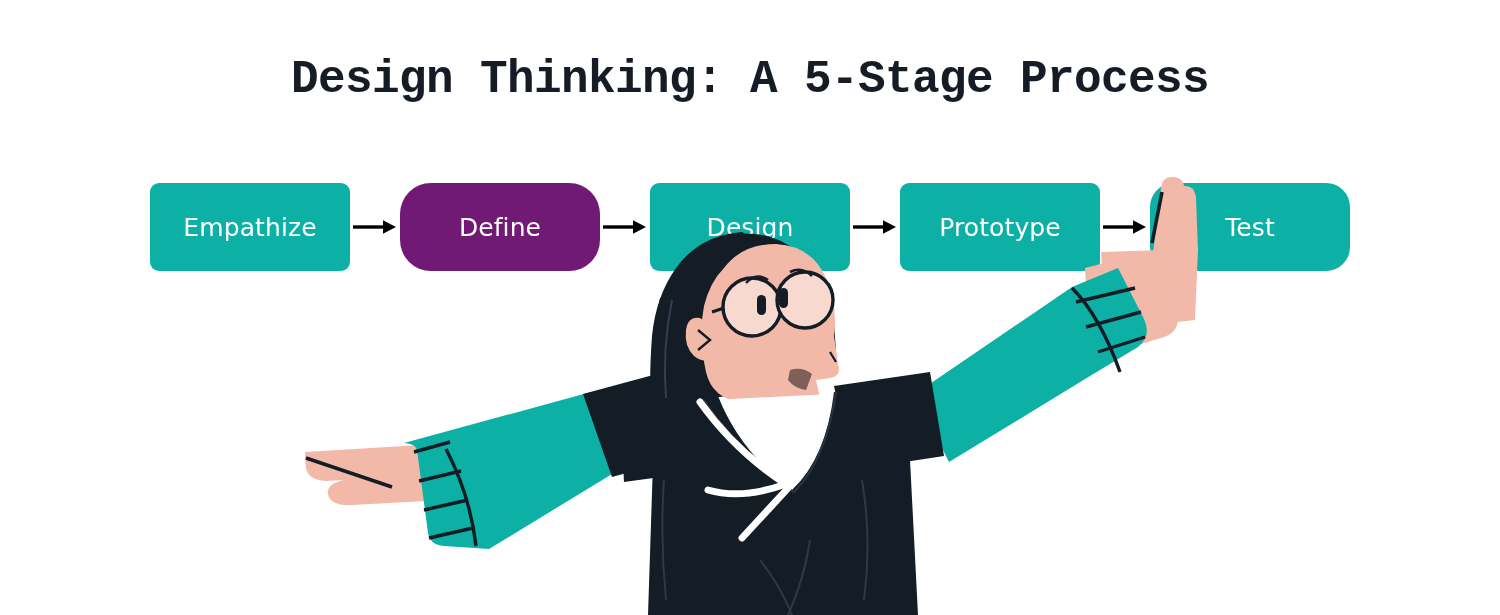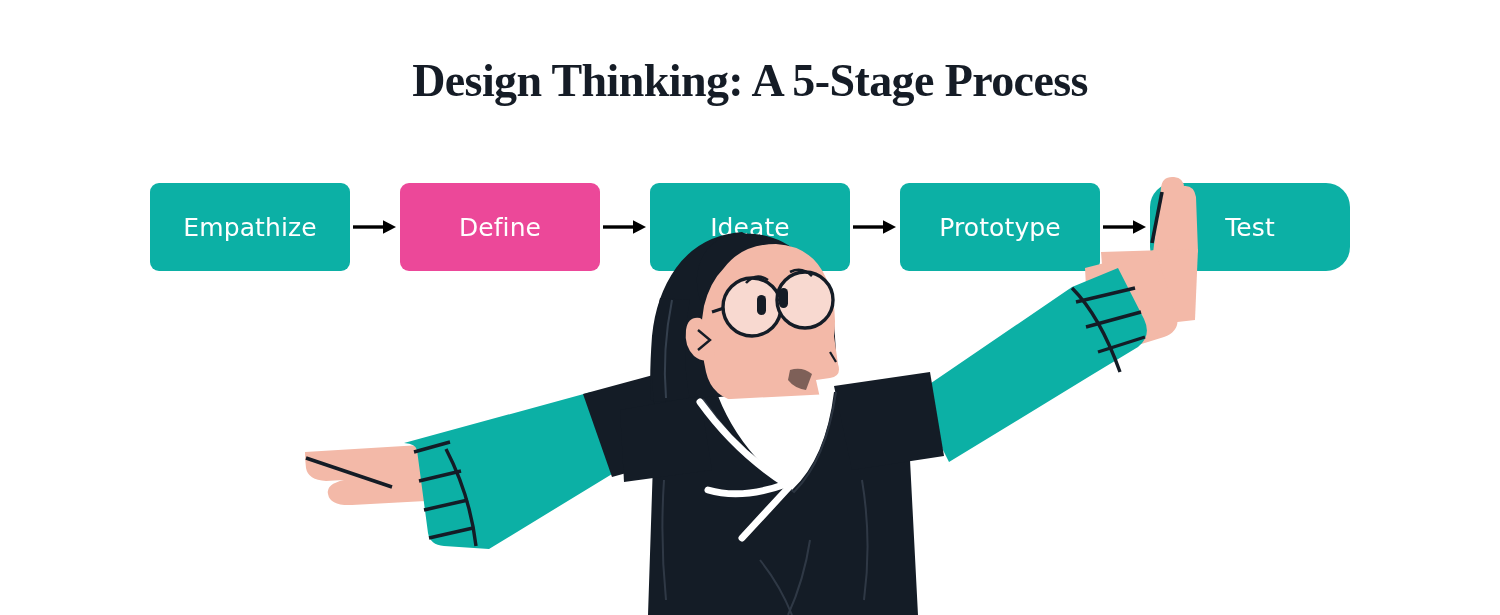--- a/index.html
+++ b/index.html
@@ -18,21 +18,21 @@
     inset: 0;
     width: 1500px;
     height: 615px;
     background: #ffffff;
   }
   #page-title {
     position: absolute;
     left: 0; top: 54px;
     width: 1500px;
     text-align: center;
-    font-family: Liberation Serif, serif;
+    font-family: Liberation Mono, monospace;
     font-size: 46px;
     font-weight: bold;
     letter-spacing: -0.6px;
     color: #151c26;
     white-space: nowrap;
   }
   #flow {
     position: absolute;
     left: 150px; top: 163px;
     width: 1200px;
@@ -89,33 +89,33 @@
       <span class="stage-label" style="color: rgb(255, 255, 255);">Empathize</span>
     </div>
 
     <div class="arrow">
       <svg width="44" height="18" viewBox="0 0 44 18" aria-hidden="true">
         <line x1="0" y1="9" x2="32" y2="9" stroke="#000000" stroke-width="3.4"></line>
         <polygon points="30,2.2 43,9 30,15.8" fill="#000000"></polygon>
       </svg>
     </div>
 
-    <div class="stage-box" style="background: #ec4899;">
+    <div class="stage-box" style="background: #701a75; border-radius: 31px;">
       <span class="stage-label" style="color: rgb(255, 255, 255);">Define</span>
     </div>
 
     <div class="arrow">
       <svg width="44" height="18" viewBox="0 0 44 18" aria-hidden="true">
         <line x1="0" y1="9" x2="32" y2="9" stroke="#000000" stroke-width="3.4"></line>
         <polygon points="30,2.2 43,9 30,15.8" fill="#000000"></polygon>
       </svg>
     </div>
 
     <div class="stage-box" style="background: rgb(12, 176, 165);">
-      <span class="stage-label" style="color: rgb(255, 255, 255);">Ideate</span>
+      <span class="stage-label" style="color: rgb(255, 255, 255);">Design</span>
     </div>
 
     <div class="arrow">
       <svg width="44" height="18" viewBox="0 0 44 18" aria-hidden="true">
         <line x1="0" y1="9" x2="32" y2="9" stroke="#000000" stroke-width="3.4"></line>
         <polygon points="30,2.2 43,9 30,15.8" fill="#000000"></polygon>
       </svg>
     </div>
 
     <div class="stage-box" style="background: rgb(12, 176, 165);">

